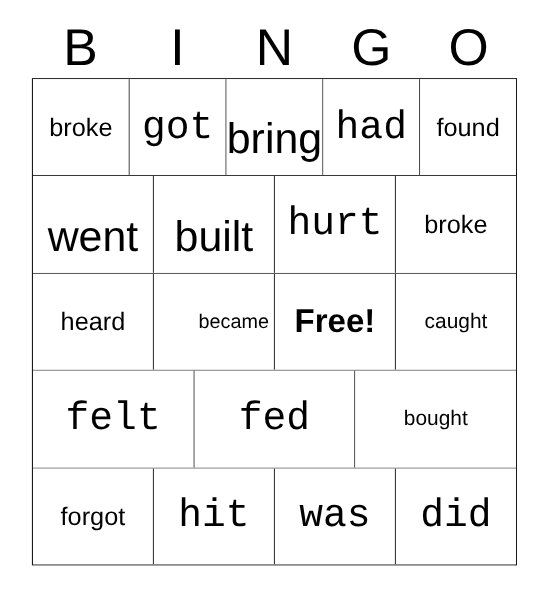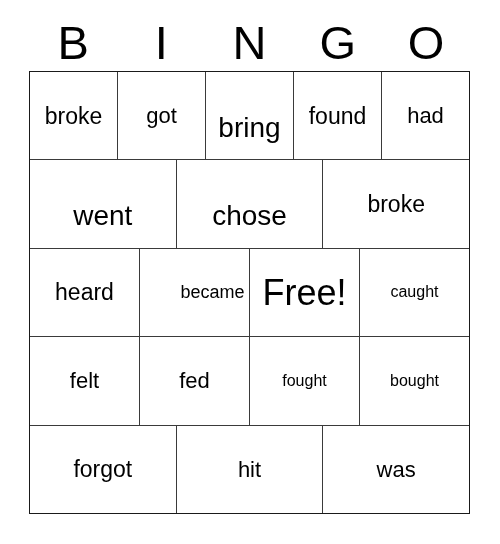--- a/index.html
+++ b/index.html
@@ -82,26 +82,26 @@
   .cell-text {
     display: block;
     text-align: center;
     line-height: 1.05;
     white-space: nowrap;
     color: #000000;
     font-weight: 400;
   }
 
   
-  .sz-xl  { font-size: 22px; }
-  .sz-lg  { font-size: 28px; margin-top: 24px; }
+  .sz-xl  { font-size: 36px; font-family: Liberation Mono, monospace; }
+  .sz-lg  { font-size: 39px; margin-top: 24px; }
   .sz-md  { font-size: 23px; }
-  .sz-sm  { font-size: 16px; }
+  .sz-sm  { font-size: 19px; }
   .sz-xs  { font-size: 18px; padding-left: 36px; }
-  .sz-free { font-size: 36px; }
+  .sz-free { font-size: 30px; font-weight: bold; }
 </style>
 </head>
 <body>
 
 <div id="bingo-card">
 
   <div id="header-row">
     <div class="header-letter">B</div>
     <div class="header-letter">I</div>
     <div class="header-letter">N</div>
@@ -115,33 +115,36 @@
       <div class="cell">
           <span class="cell-text sz-md">broke</span>
         </div>
       <div class="cell">
           <span class="cell-text sz-xl">got</span>
         </div>
       <div class="cell">
           <span class="cell-text sz-lg">bring</span>
         </div>
       <div class="cell">
-          <span class="cell-text sz-md">found</span>
+          <span class="cell-text sz-xl">had</span>
         </div>
       <div class="cell">
-          <span class="cell-text sz-xl">had</span>
+          <span class="cell-text sz-md">found</span>
         </div>
     </div>
 
     <div class="grid-row">
       <div class="cell">
           <span class="cell-text sz-lg">went</span>
         </div>
       <div class="cell">
-          <span class="cell-text sz-lg">chose</span>
+          <span class="cell-text sz-lg">built</span>
+        </div>
+      <div class="cell">
+          <span class="cell-text sz-xl">hurt</span>
         </div>
       <div class="cell">
           <span class="cell-text sz-md">broke</span>
         </div>
     </div>
 
     <div class="grid-row">
       <div class="cell">
           <span class="cell-text sz-md">heard</span>
         </div>
@@ -157,33 +160,33 @@
     </div>
 
     <div class="grid-row">
       <div class="cell">
           <span class="cell-text sz-xl">felt</span>
         </div>
       <div class="cell">
           <span class="cell-text sz-xl">fed</span>
         </div>
       <div class="cell">
-          <span class="cell-text sz-sm">fought</span>
-        </div>
-      <div class="cell">
           <span class="cell-text sz-sm">bought</span>
         </div>
     </div>
 
     <div class="grid-row">
       <div class="cell">
           <span class="cell-text sz-md">forgot</span>
         </div>
       <div class="cell">
           <span class="cell-text sz-xl">hit</span>
         </div>
       <div class="cell">
           <span class="cell-text sz-xl">was</span>
         </div>
+      <div class="cell">
+          <span class="cell-text sz-xl">did</span>
+        </div>
     </div>
 
   </div>
 </div>
 
 </body></html>

